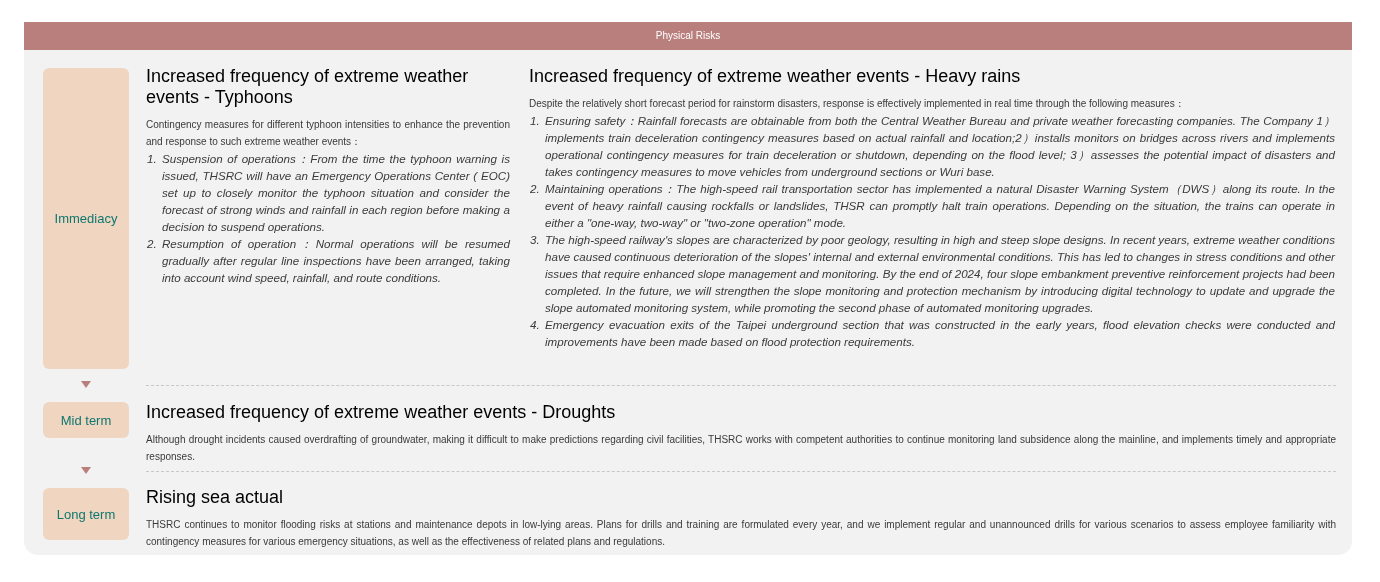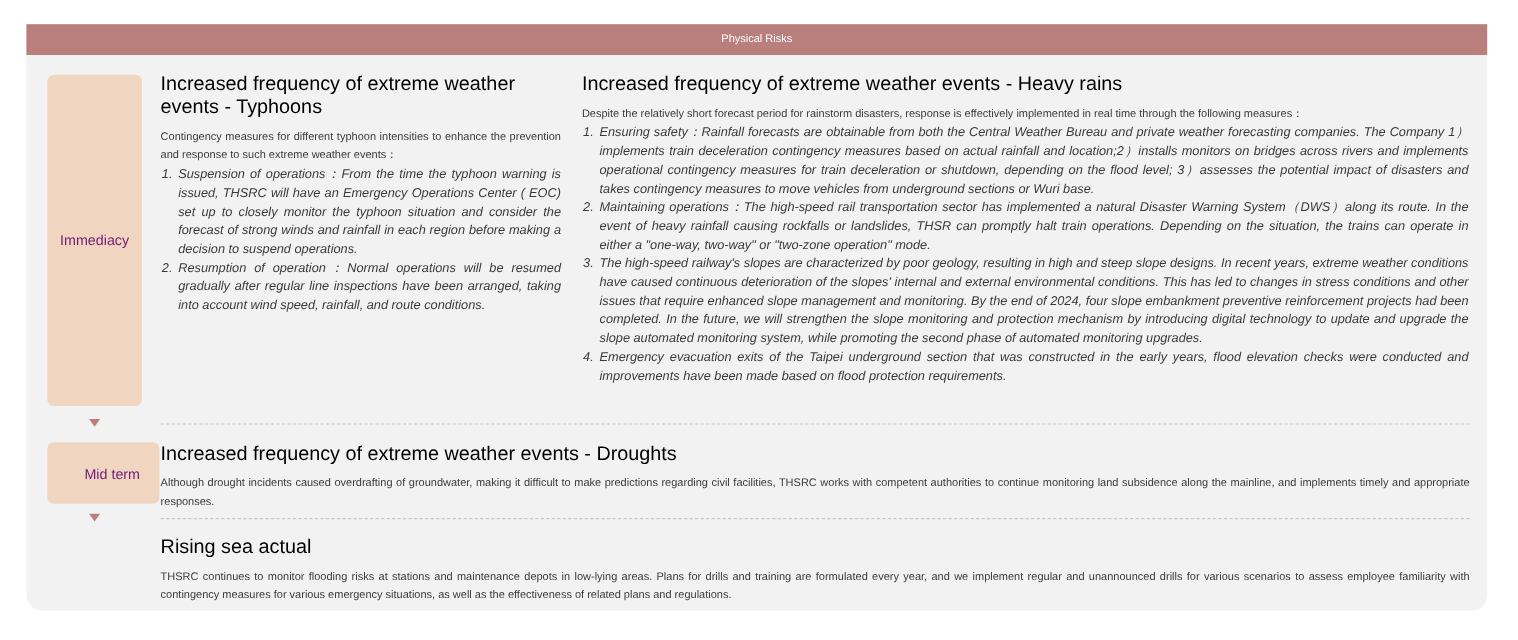--- a/index.html
+++ b/index.html
@@ -3,21 +3,21 @@
 <meta charset="utf-8">
 <style>
   html, body { margin: 0; padding: 0; background: #ffffff; }
   body { width: 1380px; height: 582px; position: relative; overflow: hidden;
          font-family: "Liberation Sans", sans-serif; color: #3a3a3a; }
   .panel { position: absolute; left: 24px; top: 22px; width: 1328px; height: 533px;
            background: #f2f2f2; border-bottom-left-radius: 14px; border-bottom-right-radius: 14px; }
   .header { height: 28px; background: #b87f7d; color: #ffffff; font-size: 10px;
             text-align: center; line-height: 28px; }
   .label-box { position: absolute; left: 19px; width: 86px; background: #f0d6c0; border-radius: 6px;
-               display: flex; align-items: center; justify-content: center; font-size: 13px; color: #701a75; }
+               display: flex; align-items: center; justify-content: center; font-size: 13px; color: #0f766e; }
   .arrow { position: absolute; left: 57px; width: 0; height: 0;
            border-left: 5px solid transparent; border-right: 5px solid transparent; border-top: 7px solid #b87f7d; }
   .dash { position: absolute; left: 122px; right: 16px; border-top: 1px dashed #c8c8c8; }
   .heading { color: #000000; font-size: 18px; margin: 0 0 8px 0; }
   .body { font-size: 10px; line-height: 17px; margin: 0; text-align: justify; }
   ol { margin: 0; padding-left: 14px; font-size: 11.6px; line-height: 17px; text-align: justify; font-style: italic; }
   ol li { padding-left: 2px; }
   .col { position: absolute; }
 </style>
 </head>
@@ -44,26 +44,27 @@
       <li>Ensuring safety：Rainfall forecasts are obtainable from both the Central Weather Bureau and private weather forecasting companies. The Company 1）implements train deceleration contingency measures based on actual rainfall and location;2）installs monitors on bridges across rivers and implements operational contingency measures for train deceleration or shutdown, depending on the flood level; 3）assesses the potential impact of disasters and takes contingency measures to move vehicles from underground sections or Wuri base.</li>
       <li>Maintaining operations：The high-speed rail transportation sector has implemented a natural  Disaster Warning System（DWS）along its route. In the event of heavy rainfall causing rockfalls or landslides, THSR can promptly halt train operations. Depending on the situation, the trains can operate in either a "one-way, two-way" or "two-zone operation" mode.</li>
       <li>The high-speed railway's slopes are characterized by poor geology, resulting in high and steep slope designs. In recent years, extreme weather conditions have caused continuous deterioration of the slopes' internal and external environmental conditions. This has led to changes in stress conditions and other issues that require enhanced slope management and monitoring. By the end of 2024, four slope embankment preventive reinforcement projects had been completed. In the future, we will strengthen the slope monitoring and protection mechanism by introducing digital technology to update and upgrade the slope automated monitoring system, while promoting the second phase of automated monitoring upgrades.</li>
       <li>Emergency evacuation exits of the Taipei underground section that was constructed in the early years, flood elevation checks were conducted and improvements have been made based on flood protection requirements.</li>
     </ol>
   </div>
 
   <div class="arrow" style="top:359px;"></div>
   <div class="dash" style="top:363px;"></div>
 
-  <div class="label-box" style="top:380px;height:56px;padding-left:16px;">Mid term</div>
+  <div class="label-box" style="top:380px;height:36px;">Mid term</div>
   <div class="col" style="left:122px; top:380px; width:1190px;">
     <p class="heading">Increased frequency of extreme weather events - Droughts</p>
     <p class="body">Although drought incidents caused overdrafting of groundwater, making it difficult to make predictions regarding civil facilities, THSRC works with competent authorities to continue monitoring land subsidence along the mainline, and implements timely and appropriate responses.</p>
   </div>
 
   <div class="arrow" style="top:445px;"></div>
   <div class="dash" style="top:449px;"></div>
 
+  <div class="label-box" style="top:466px;height:52px;">Long term</div>
   <div class="col" style="left:122px; top:465px; width:1190px;">
     <p class="heading">Rising sea actual</p>
     <p class="body">THSRC continues to monitor flooding risks at stations and maintenance depots in low-lying areas. Plans for drills and training are formulated every year, and we implement regular and unannounced drills for various scenarios to assess employee familiarity with contingency measures for various emergency situations, as well as the effectiveness of related plans and regulations.</p>
   </div>
 </div>
 
 </body></html>

